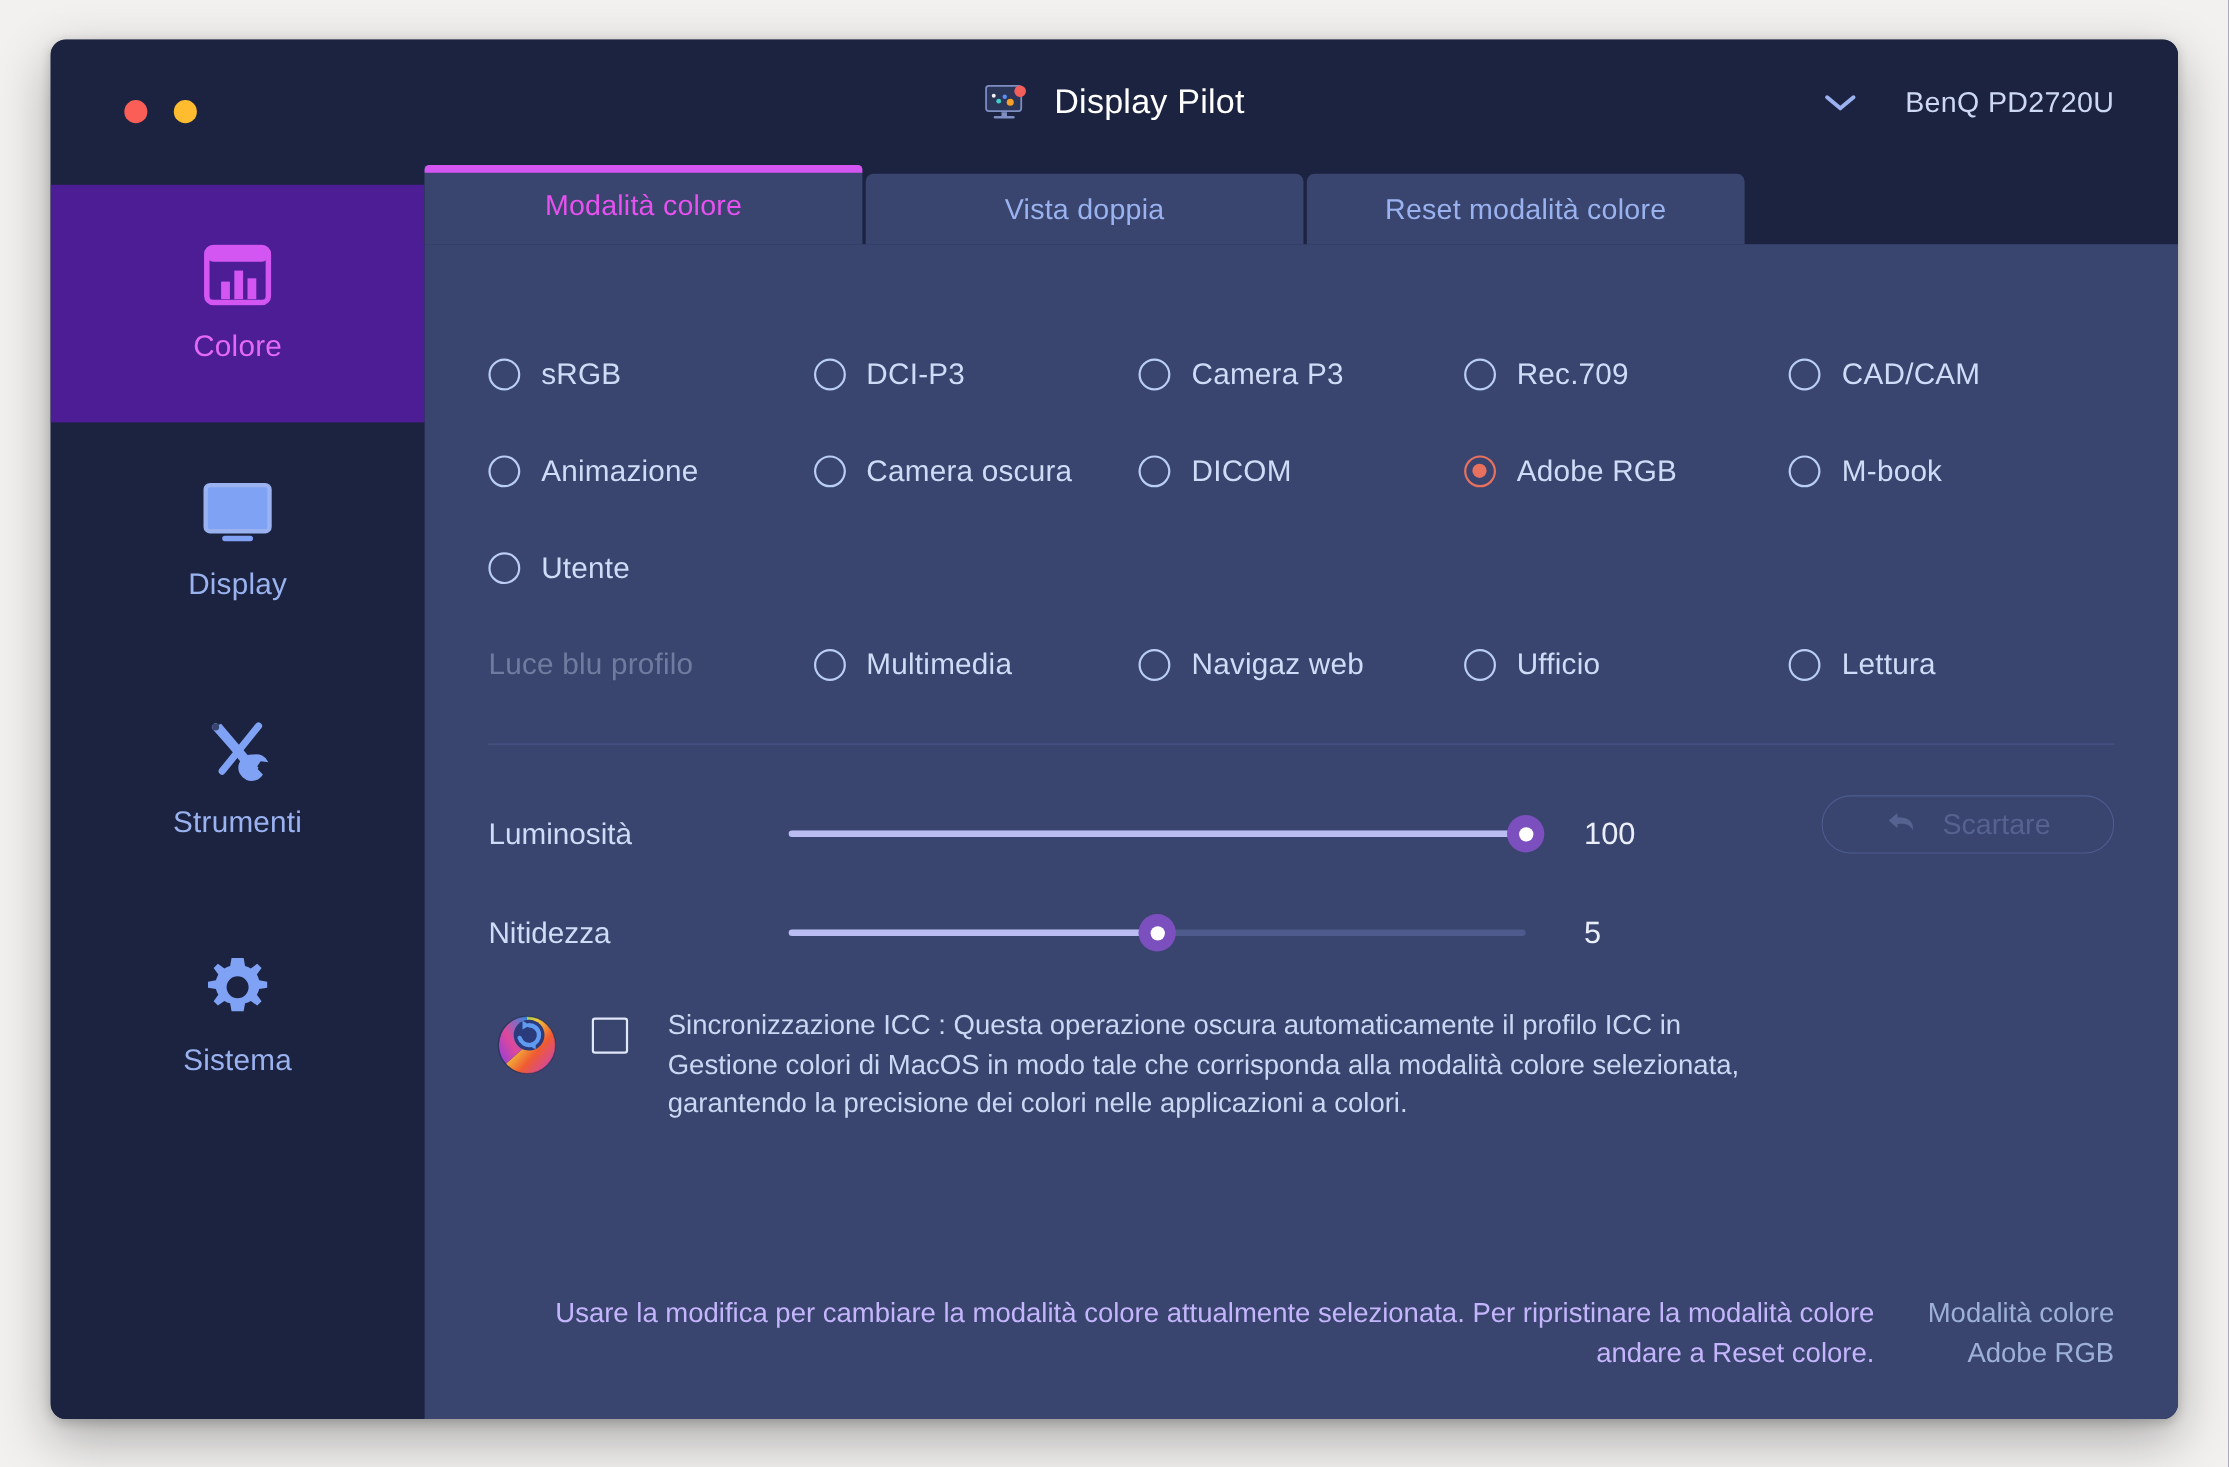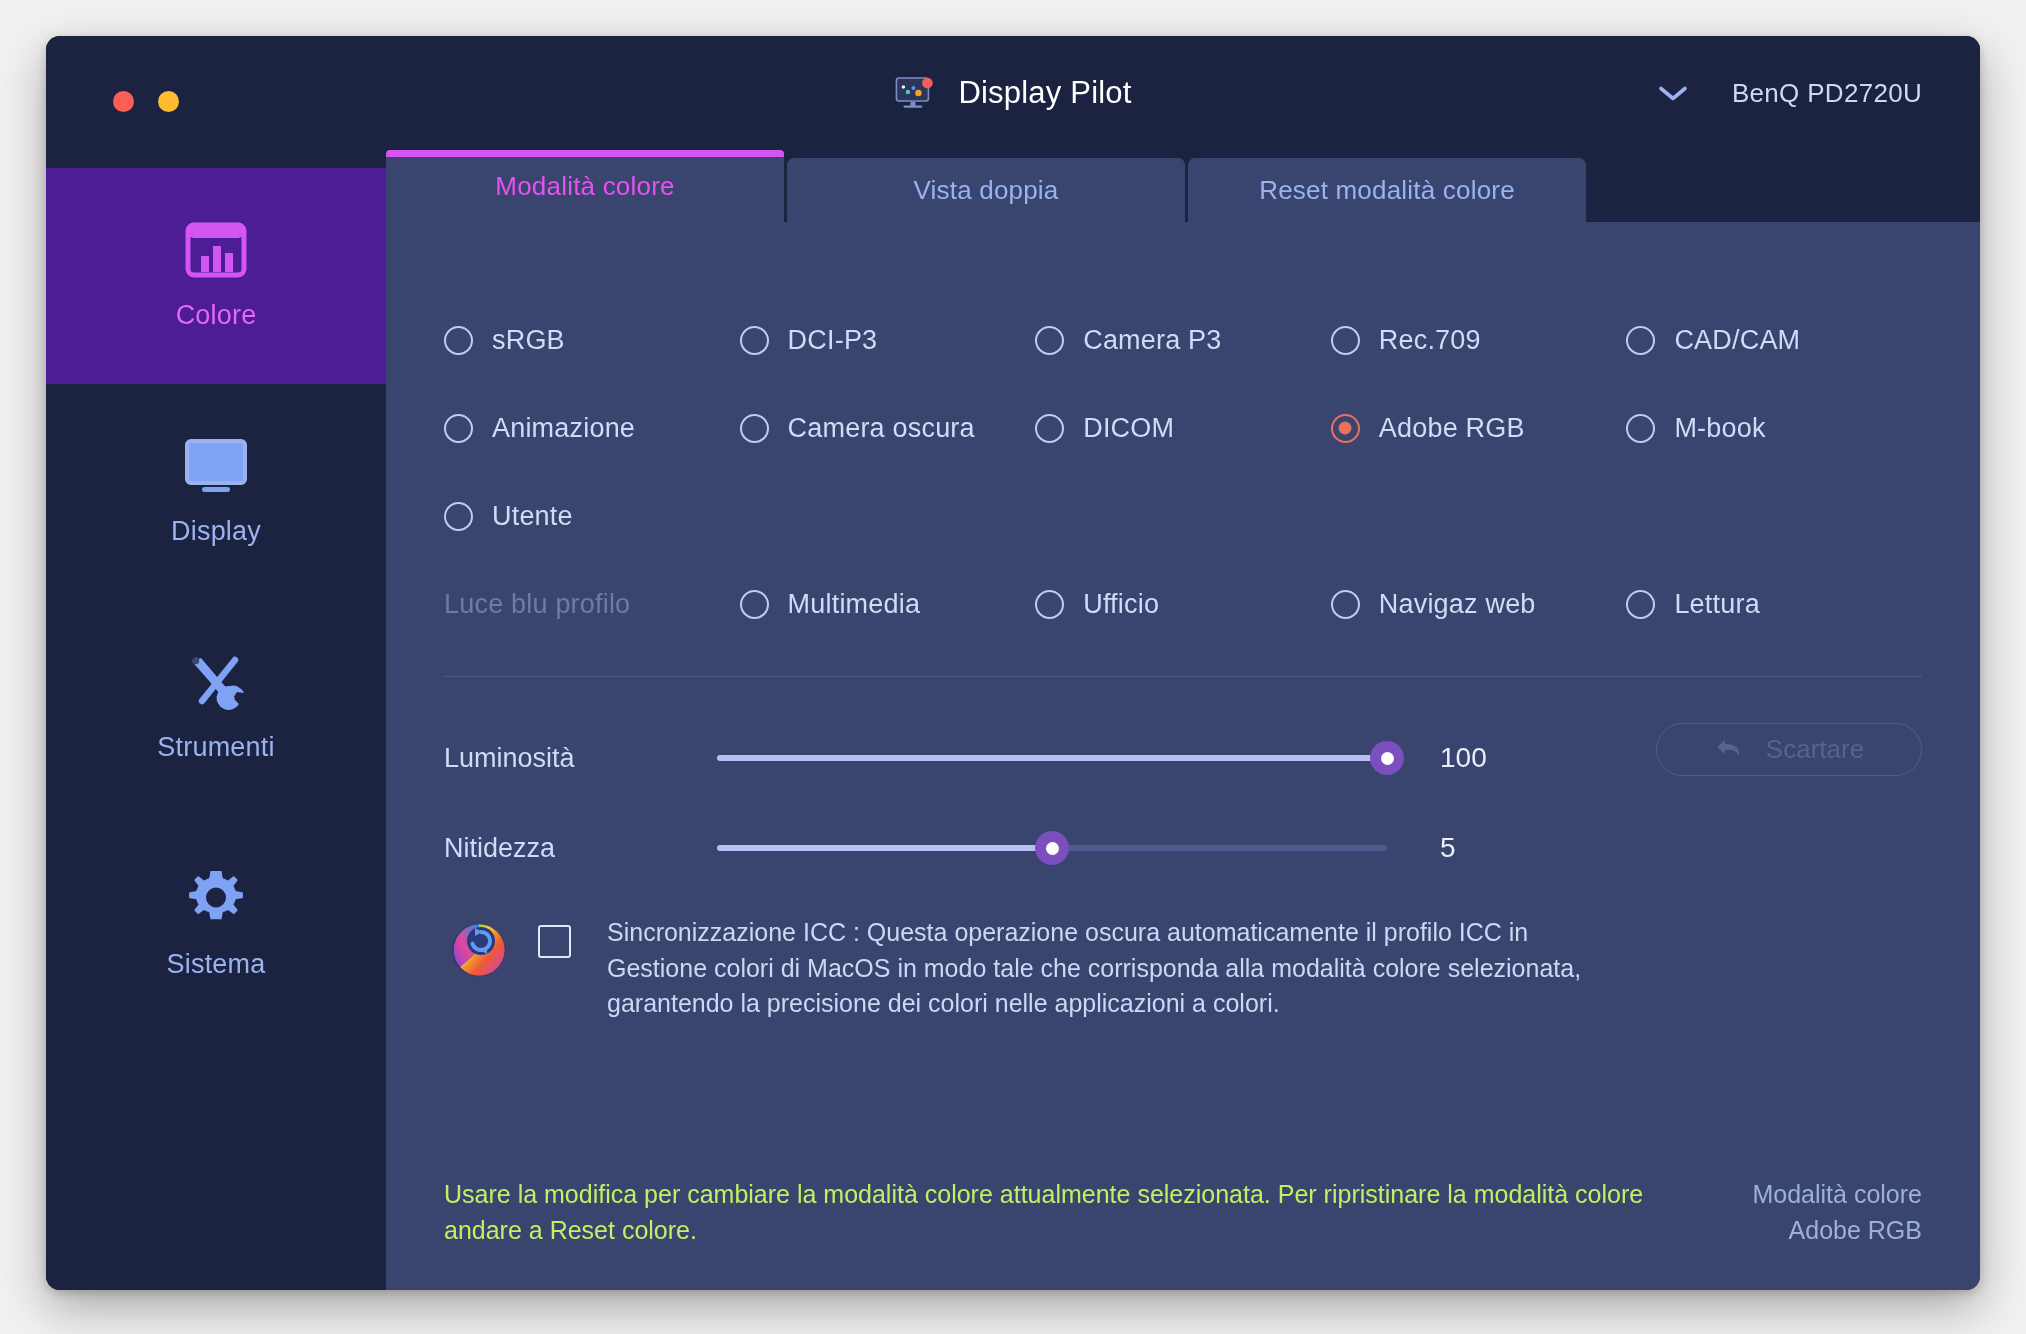--- a/index.html
+++ b/index.html
@@ -348,22 +348,23 @@
     right: 58px;
     bottom: 42px;
     display: flex;
     align-items: flex-end;
     justify-content: space-between;
     gap: 40px;
   }
   #footer-hint {
     font-size: 25px;
     line-height: 1.42;
-    color: #bef264;
+    color: #c4b5fd;
     max-width: 1260px;
+    text-align: right;
   }
   #footer-status {
     font-size: 25px;
     line-height: 1.42;
     color: #9db0d8;
     text-align: right;
     white-space: nowrap;
   }
 </style>
 </head>
@@ -533,25 +534,25 @@
           <div class="radio-cell empty"></div>
           <div class="radio-cell empty"></div>
 
           <div class="dim-label">Luce blu profilo</div>
           <div class="radio-cell">
             <span class="radio-mark"></span>
             <span class="radio-label">Multimedia</span>
           </div>
           <div class="radio-cell">
             <span class="radio-mark"></span>
+            <span class="radio-label">Navigaz web</span>
+          </div>
+          <div class="radio-cell">
+            <span class="radio-mark"></span>
             <span class="radio-label">Ufficio</span>
-          </div>
-          <div class="radio-cell">
-            <span class="radio-mark"></span>
-            <span class="radio-label">Navigaz web</span>
           </div>
           <div class="radio-cell">
             <span class="radio-mark"></span>
             <span class="radio-label">Lettura</span>
           </div>
         </div>
 
         <hr class="sep">
 
         <div id="sliders">

